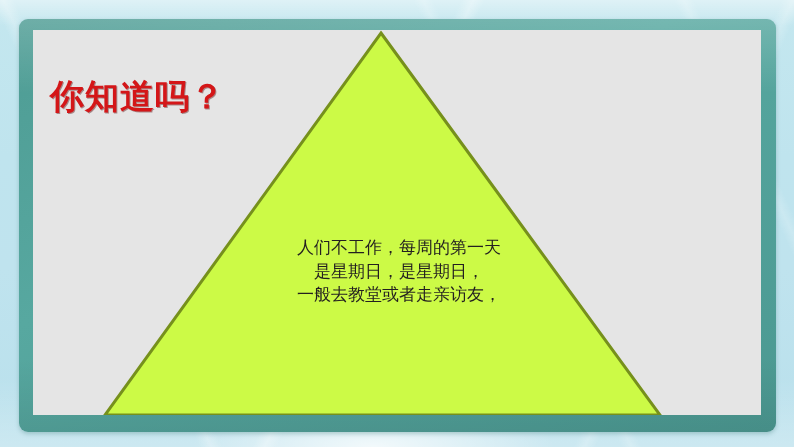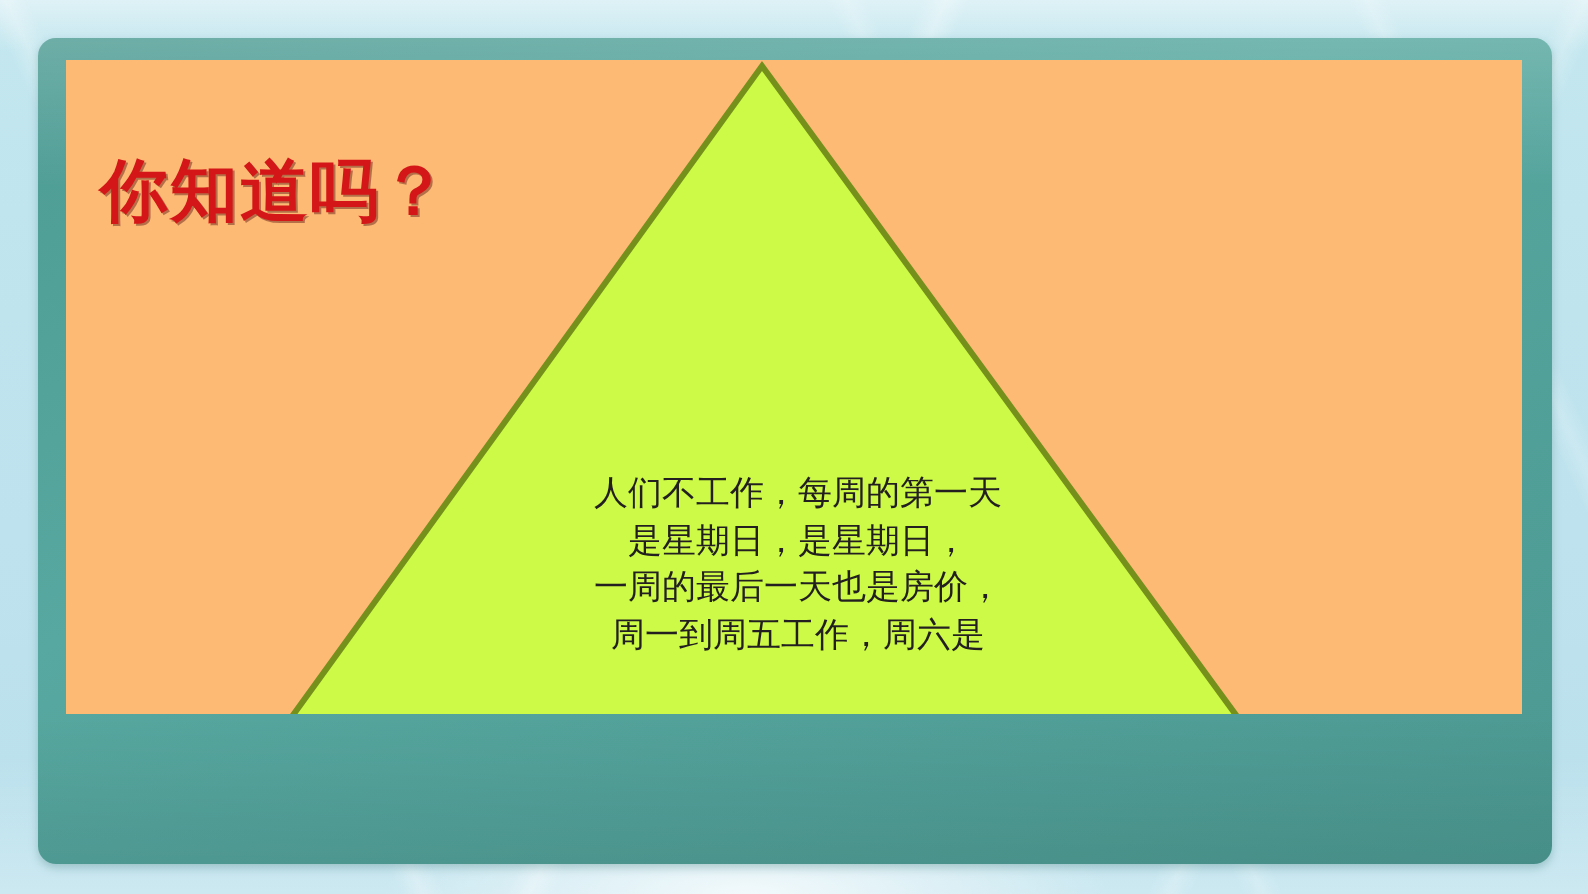--- a/index.html
+++ b/index.html
@@ -68,22 +68,22 @@
                                 rgba(0,0,0,0) 82%, rgba(0,0,0,.07) 100%);
     pointer-events: none;
   }
 
   
   .canvas {
     position: absolute;
     left: 33px;
     top: 30px;
     width: 728px;
-    height: 327px;
-    background: #fdba74;
+    height: 385px;
+    background: #e5e5e5;
     overflow: hidden;
   }
 
   
   .title {
     position: absolute;
     left: 17px;
     top: 49px;
     font-family: "DejaVu Serif", "Liberation Serif", serif;
     font-weight: bold;
@@ -140,18 +140,17 @@
       <svg width="728" height="385" viewBox="0 0 728 385" xmlns="http://www.w3.org/2000/svg" aria-hidden="true">
         <polygon points="348,3 627,385 72,385" fill="#ccfa46" stroke="#76901c" stroke-width="3" stroke-linejoin="miter"></polygon>
       </svg>
     </div>
 
     <div class="title">你知道吗？</div>
 
     <div class="tri-text">
       <span class="ln">人们不工作，每周的第一天</span>
       <span class="ln">是星期日，是星期日，</span>
-      <span class="ln">一周的最后一天也是房价，</span>
-      <span class="ln">周一到周五工作，周六是</span>
+      <span class="ln">一般去教堂或者走亲访友，</span>
     </div>
 
   </div>
 </div>
 
 </body></html>

